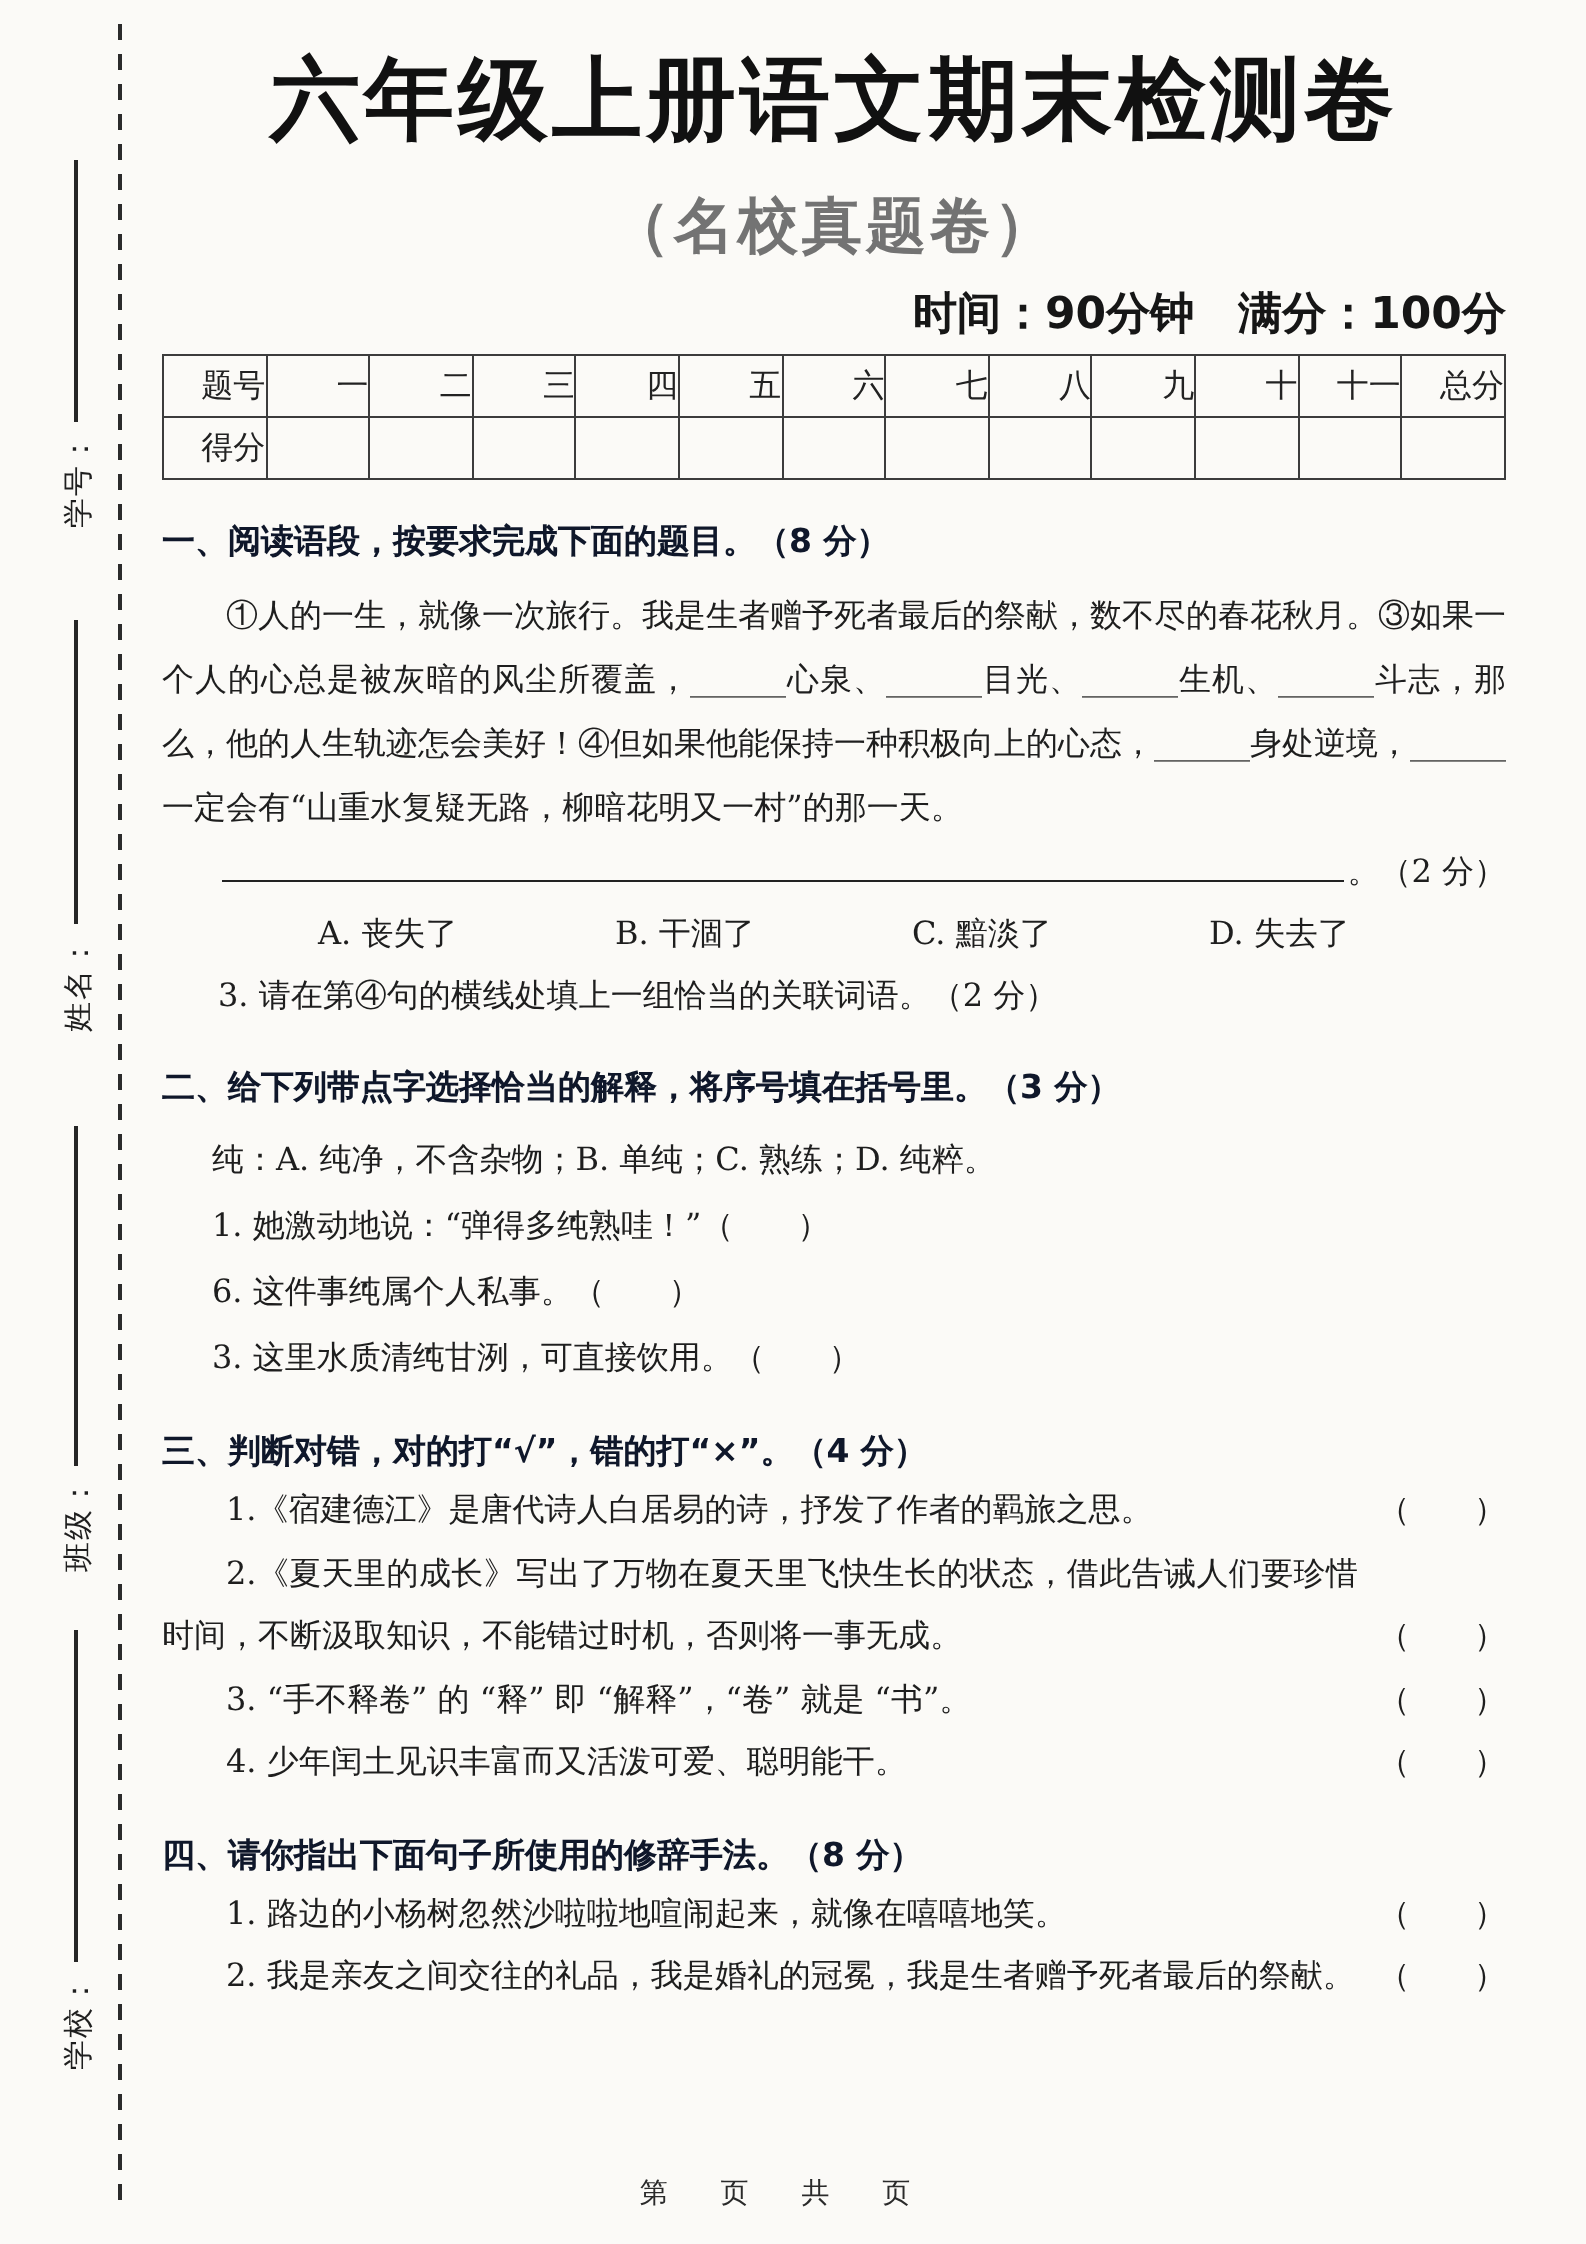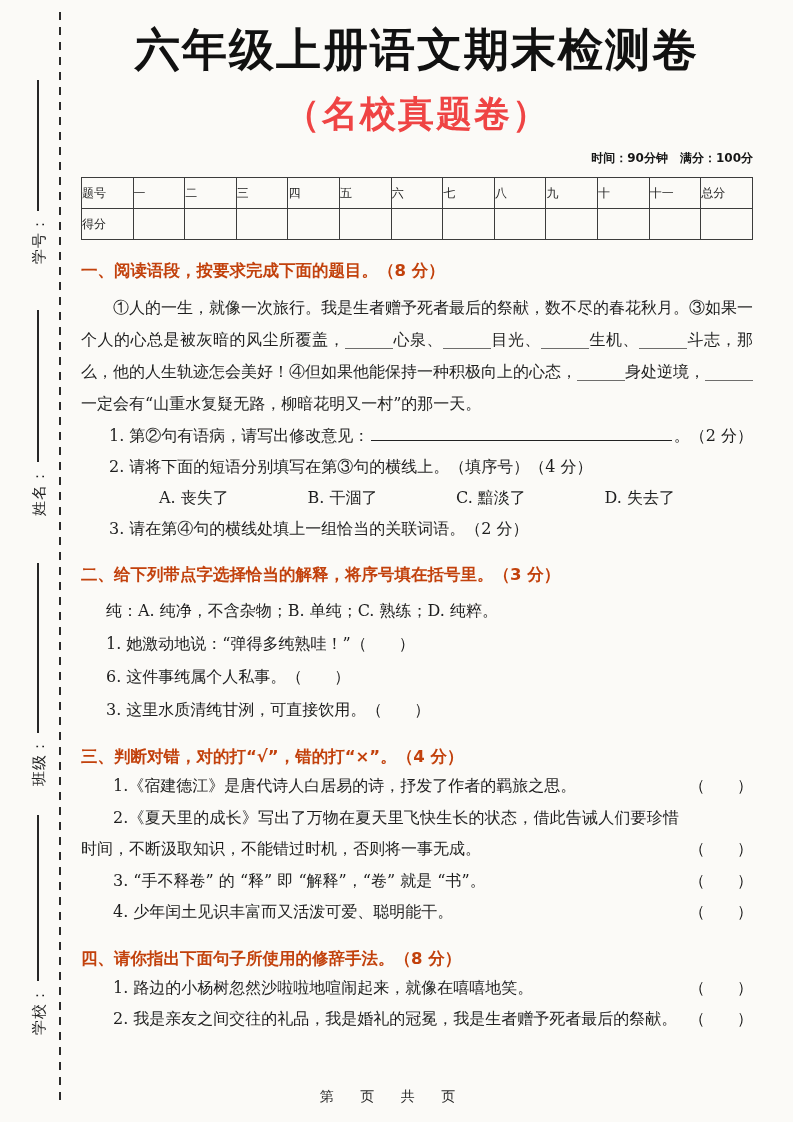--- a/index.html
+++ b/index.html
@@ -36,40 +36,40 @@
   
   .content { position:absolute; left:81px; top:0; width:672px; }
   h1.title {
     margin:24px 0 0 0; text-align:center;
     font-family:"DejaVu Sans", sans-serif; font-weight:900;
     font-size:45px; line-height:52px; letter-spacing:2px; color:#111;
   }
   h2.subtitle {
     margin:20px 0 0 0; text-align:center;
     font-family:"DejaVu Sans", sans-serif; font-weight:800;
-    font-size:36px; line-height:36px; letter-spacing:2px; color:#ef4444;
+    font-size:30px; line-height:36px; letter-spacing:2px; color:#737373;
   }
   .meta {
     margin-top:15px; text-align:right;
     font-family:"DejaVu Sans", sans-serif; font-weight:700;
-    font-size:12px; line-height:22px; color:#161616;
+    font-size:22px; line-height:22px; color:#161616;
   }
   table.score {
     margin-top:8px; width:100%;
     border-collapse:collapse; table-layout:fixed;
   }
   table.score td {
     border:1.6px solid #3c3c3c; height:30px;
-    text-align:left; vertical-align:middle;
-    font-size:12px; color:#222; padding:0;
+    text-align:right; vertical-align:middle;
+    font-size:16px; color:#222; padding:0;
   }
   h3.sec {
     margin:18px 0 0 0;
     font-family:"DejaVu Sans", sans-serif; font-weight:700;
-    font-size:16.5px; line-height:26px; color:#c2410c;
+    font-size:16.5px; line-height:26px; color:#0f172a;
   }
   .passage {
     margin:8px 0 0 0; text-indent:2em; text-align:justify;
     font-size:16px; line-height:32px;
   }
   .qline { margin-left:28px; font-size:16px; line-height:31px; display:flex; align-items:baseline; }
   .qline .fill-line { flex:1; border-bottom:1px solid #222; height:1em; margin:0 2px; }
   .qline .tail { white-space:nowrap; }
   p.q { margin:0 0 0 28px; font-size:16px; line-height:31px; }
   .options { margin-left:78px; display:flex; font-size:16px; line-height:31px; }
@@ -144,25 +144,23 @@
         <td></td>
         <td></td>
       </tr>
     </tbody>
       </table>
 
     <section>
       <h3 class="sec">一、阅读语段，按要求完成下面的题目。（8 分）</h3>
       <p class="passage">①人的一生，就像一次旅行。我是生者赠予死者最后的祭献，数不尽的春花秋月。③如果一个人的心总是被灰暗的风尘所覆盖，______心泉、______目光、______生机、______斗志，那么，他的人生轨迹怎会美好！④但如果他能保持一种积极向上的心态，______身处逆境，______一定会有“山重水复疑无路，柳暗花明又一村”的那一天。</p>
       <div class="qline">
-        <span>1. 第②句有语病，请写出修改意见：</span>
         <span class="fill-line"></span>
         <span class="tail">。（2 分）</span>
       </div>
-      <p class="q">2. 请将下面的短语分别填写在第③句的横线上。（填序号）（4 分）</p>
       <div class="options">
         <span>A. 丧失了</span>
         <span>B. 干涸了</span>
         <span>C. 黯淡了</span>
         <span>D. 失去了</span>
       </div>
       <p class="q">3. 请在第④句的横线处填上一组恰当的关联词语。（2 分）</p>
     </section>
 
     <section>

